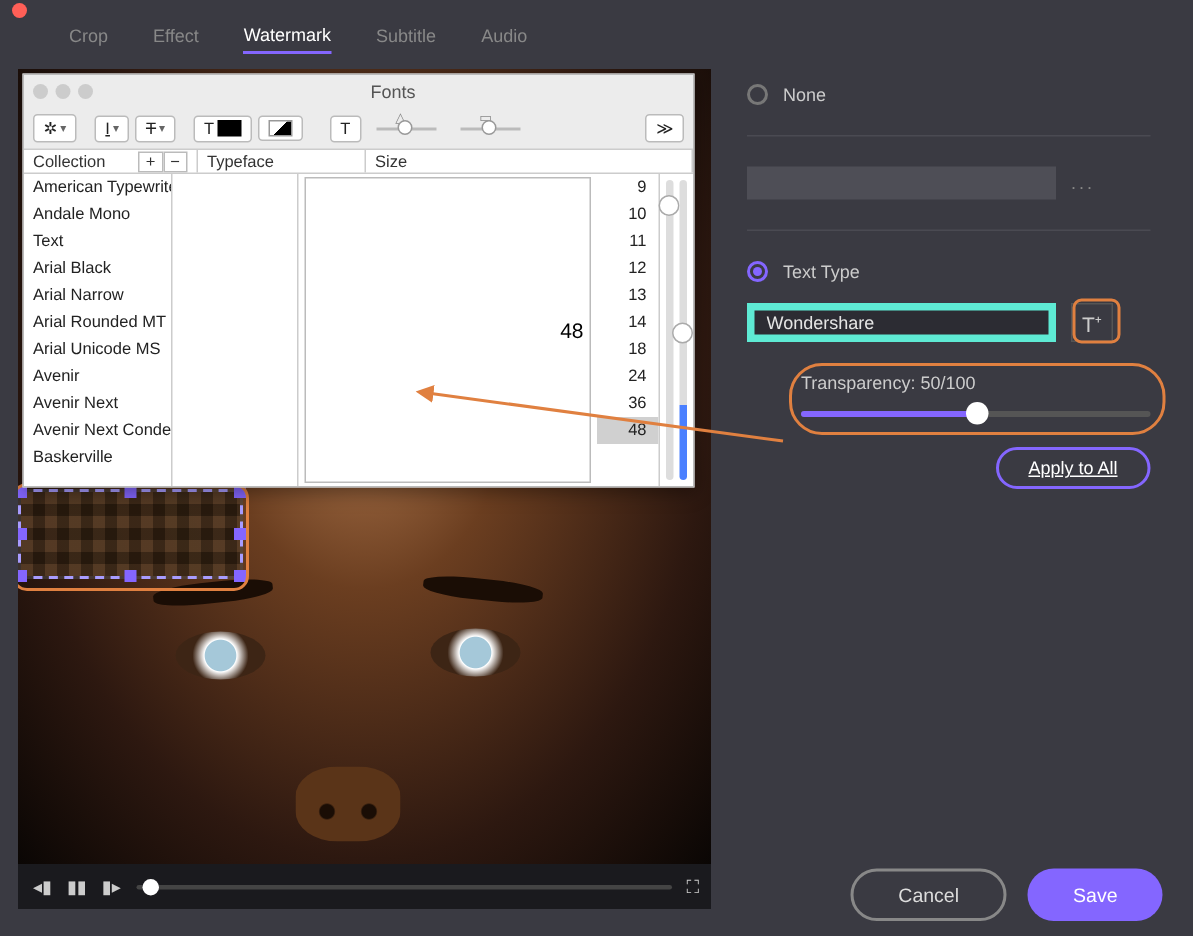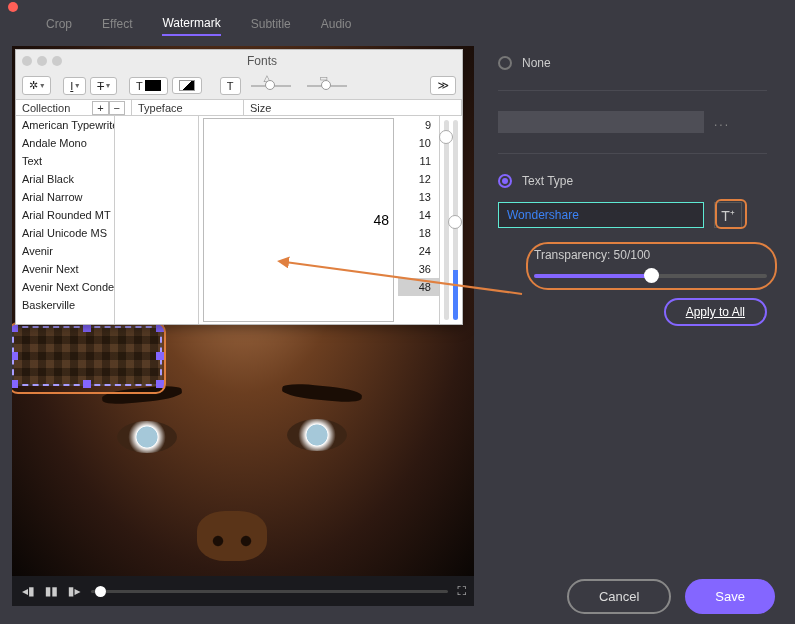--- a/index.html
+++ b/index.html
@@ -86,21 +86,21 @@
 .radio { width: 14px; height: 14px; border: 2px solid #777; border-radius: 50%; display: inline-block; margin-right: 10px; vertical-align: middle; position: relative; }
 .radio.on { border-color: #8466ff; }
 .radio.on::after { content: ""; position: absolute; top: 2px; left: 2px; width: 6px; height: 6px; background: #8466ff; border-radius: 50%; }
 .row { display: flex; align-items: center; }
 .image-row { display: flex; align-items: center; gap: 10px; }
 .img-well { width: 206px; height: 22px; background: #4e4e56; border: none; }
 .dots-btn { color: #888; cursor: pointer; letter-spacing: 2px; }
 .divider { height: 1px; background: #4a4a52; }
 
 .text-row { display: flex; align-items: center; gap: 10px; }
-.text-input { width: 206px; height: 26px; background: #2c2c33; border: 1px solid #5eead4; color: #3b82f6; padding: 0 8px; font-size: 12px; }
+.text-input { width: 206px; height: 26px; background: #2c2c33; border: 5px solid #5eead4; color: #e5e5e5; padding: 0 8px; font-size: 12px; }
 .tt-btn { width: 28px; height: 26px; border: 1px solid #555; background: #3a3a42; display: flex; align-items: center; justify-content: center; cursor: pointer; color: #ccc; font-size: 14px; }
 .tt-highlight { position: absolute; border: 2px solid #e08040; border-radius: 6px; width: 32px; height: 30px; pointer-events: none; }
 
 .transparency-block { position: relative; margin-left: 36px; }
 .trans-highlight { position: absolute; border: 2px solid #e08040; border-radius: 22px; top: -6px; left: -8px; right: -10px; height: 48px; pointer-events: none; }
 .trans-slider { height: 4px; background: #555; position: relative; margin-top: 12px; border-radius: 2px; }
 .trans-slider .fill { position: absolute; left: 0; top: 0; height: 100%; width: 50%; background: #8466ff; border-radius: 2px; }
 .trans-slider .knob { position: absolute; left: 50%; top: -6px; width: 15px; height: 15px; background: #fff; border-radius: 50%; margin-left: -7px; }
 
 .apply-btn { align-self: flex-end; border: 2px solid #8466ff; color: #fff; background: transparent; border-radius: 18px; padding: 5px 20px; font-size: 12px; cursor: pointer; text-decoration: underline; }

